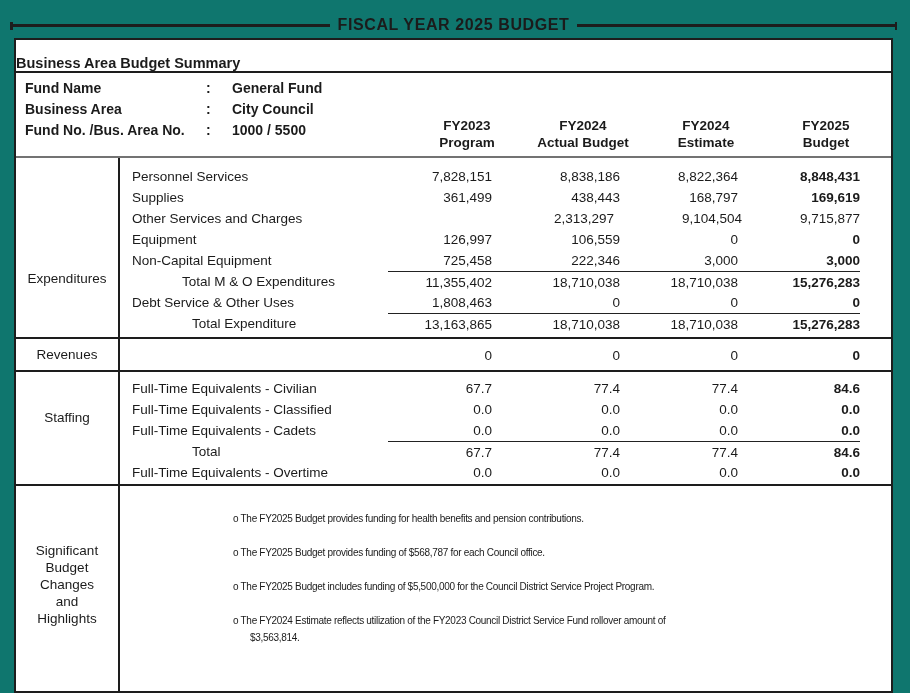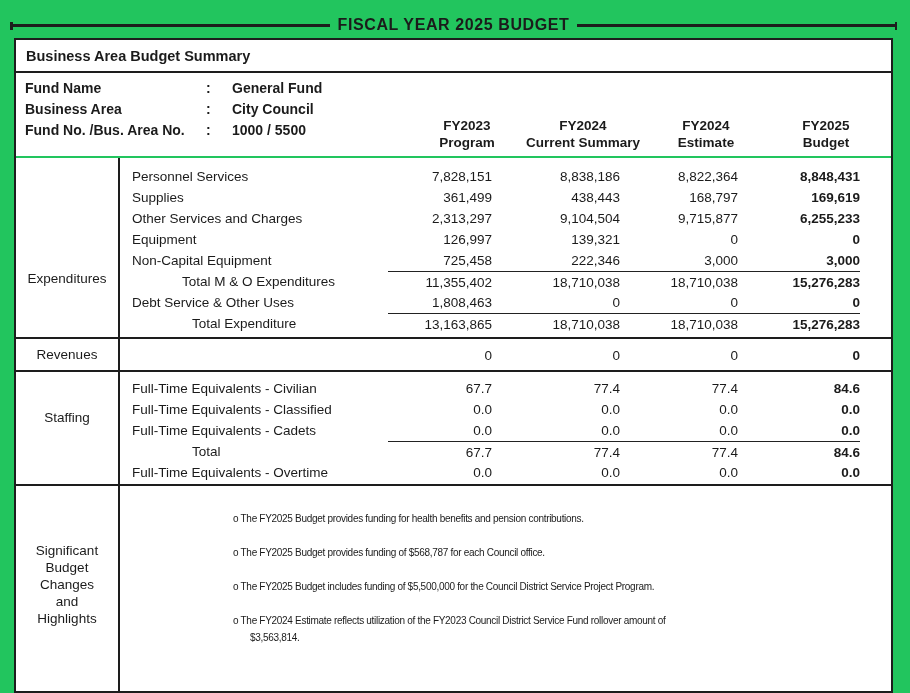--- a/index.html
+++ b/index.html
@@ -2,45 +2,45 @@
 <html><head>
 <meta charset="utf-8">
 <style>
   html,body { margin:0; padding:0; background:#ffffff; }
   body {
     width:910px; height:693px;
     font-family:"Liberation Sans", sans-serif;
     color:#1b1b1b;
     -webkit-font-smoothing:antialiased;
   }
-  .page { position:relative; width:910px; height:693px; background:#22c55e; overflow:hidden; }
+  .page { position:relative; width:910px; height:693px; background:#0f766e; overflow:hidden; }
 
   
   .doc-title { position:absolute; top:16px; left:10px; right:13px; height:18px;
                display:flex; align-items:center; }
   .rule { flex:1; height:3px; background:#1d1d1d; position:relative; }
   .rule-left::before, .rule-right::after {
     content:""; position:absolute; top:-2px; width:2.5px; height:8px; background:#1d1d1d;
   }
   .rule-left::before { left:0; }
   .rule-right::after { right:0; }
   .title-text { font-weight:bold; font-size:16px; letter-spacing:.6px;
                 padding:0 8px; white-space:nowrap; }
 
   
   .outer { position:absolute; top:38px; left:14px; width:879px; height:655px;
            border:2.5px solid #1d1d1d; box-sizing:border-box;
            display:flex; flex-direction:column; background:#fff; }
 
   .summary-row { height:33px; flex:0 0 33px; border-bottom:2px solid #1d1d1d;
-                 box-sizing:border-box; display:flex; align-items:center;
-                 padding-left:10px; font-weight:bold; font-size:14.5px; }
+                 box-sizing:border-box; display:flex; align-items:flex-end;
+                 font-weight:bold; font-size:14.5px; }
 
   
-  .fund-section { height:85px; flex:0 0 85px; border-bottom:2px solid #22c55e;
+  .fund-section { height:85px; flex:0 0 85px; border-bottom:2px solid #737373;
                   box-sizing:border-box; position:relative; padding-top:4px; }
   .fund-row { display:flex; height:21px; align-items:center; padding-left:9px;
               font-weight:bold; font-size:14px; white-space:nowrap; }
   .fund-label { width:181px; }
   .fund-colon { width:26px; }
 
   .col-headers { position:absolute; left:0; right:0; bottom:5px; display:flex;
                  font-weight:bold; font-size:13.5px; line-height:17px; text-align:center; }
   .ch-spacer { flex:1; }
   .hcol { transform:translateX(27px); white-space:nowrap; }
@@ -115,21 +115,21 @@
       </div>
 
       <div class="col-headers">
         <div class="ch-spacer"></div>
         <div class="hcol w1">
           <div>FY2023</div>
           <div>Program</div>
         </div>
         <div class="hcol w2">
           <div>FY2024</div>
-          <div>Current Summary</div>
+          <div>Actual Budget</div>
         </div>
         <div class="hcol w3">
           <div>FY2024</div>
           <div>Estimate</div>
         </div>
         <div class="hcol w4">
           <div>FY2025</div>
           <div>Budget</div>
         </div>
         <div class="rspace"></div>
@@ -156,28 +156,27 @@
           <div class="num c3">168,797</div>
           <div class="num c4">169,619</div>
           <div class="rspace"></div>
         </div>
 
         <div class="trow">
           <div class="cell-label">Other Services and Charges</div>
           <div class="num c1">2,313,297</div>
           <div class="num c2">9,104,504</div>
           <div class="num c3">9,715,877</div>
-          <div class="num c4">6,255,233</div>
           <div class="rspace"></div>
         </div>
 
         <div class="trow">
           <div class="cell-label">Equipment</div>
           <div class="num c1">126,997</div>
-          <div class="num c2">139,321</div>
+          <div class="num c2">106,559</div>
           <div class="num c3">0</div>
           <div class="num c4">0</div>
           <div class="rspace"></div>
         </div>
 
         <div class="trow">
           <div class="cell-label">Non-Capital Equipment</div>
           <div class="num c1">725,458</div>
           <div class="num c2">222,346</div>
           <div class="num c3">3,000</div>

